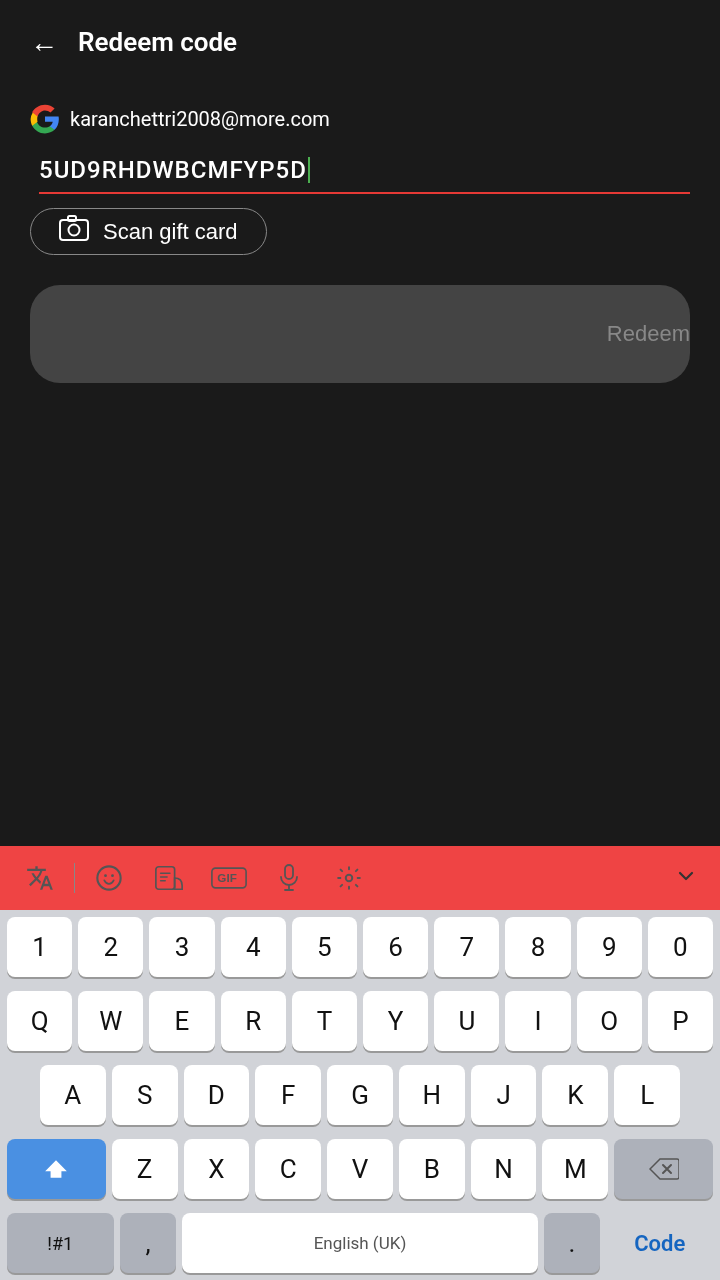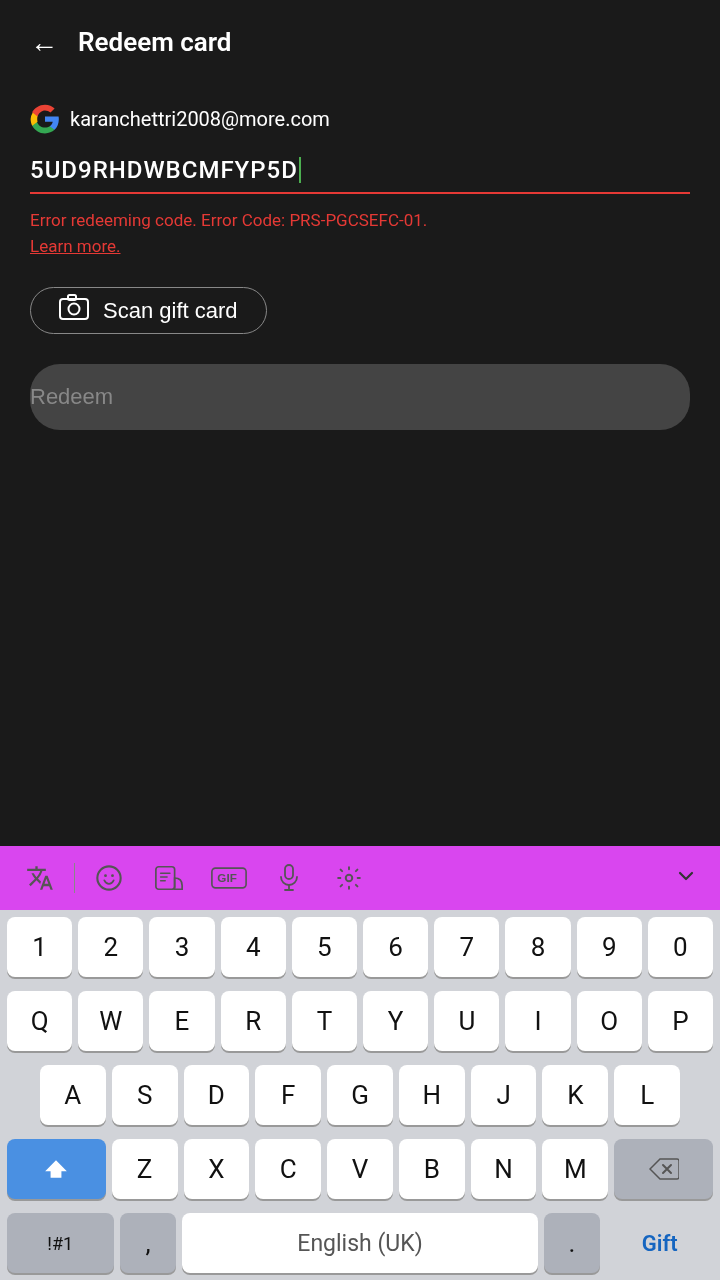--- a/index.html
+++ b/index.html
@@ -58,20 +58,21 @@
     }
     .account-email {
       font-size: 20px;
       color: #fff;
     }
 
     
     .code-input-wrapper {
       position: relative;
       margin-bottom: 14px;
+      margin-left: 9px;
     }
     .cursor-bar {
       display: inline-block;
       width: 2px;
       height: 26px;
       background: #4caf50;
       vertical-align: middle;
       margin-left: 1px;
       animation: blink 1s step-end infinite;
     }
@@ -123,39 +124,39 @@
     }
 
     
     .redeem-btn {
       width: 100%;
       background: #444;
       border: none;
       border-radius: 30px;
       color: #888;
       font-size: 22px;
-      padding: 20px 0;
+      padding: 36px 0;
       cursor: not-allowed;
-      text-align: left;
+      text-align: right;
     }
 
     
     .keyboard-container {
       position: absolute;
       bottom: 0;
       left: 0;
       width: 720px;
       background: #d1d3d8;
     }
 
     
     .keyboard-toolbar {
       display: flex;
       align-items: center;
-      background: #d946ef;
+      background: #ef4444;
       padding: 8px 10px;
       justify-content: space-between;
     }
     .toolbar-left {
       display: flex;
       align-items: center;
       gap: 0;
     }
     .toolbar-icon {
       width: 60px;
@@ -229,21 +230,21 @@
       background: #4a90e2;
     }
   </style>
 </head>
 <body>
 
 <div class="top-bar">
   <div class="back-btn">
     <span class="back-arrow">←</span>
   </div>
-  <span class="page-title">Redeem card</span>
+  <span class="page-title">Redeem code</span>
 </div>
 
 <div class="main-content">
 
   
   <div class="account-row">
 
     <svg class="google-logo" viewBox="0 0 48 48" xmlns="http://www.w3.org/2000/svg">
       <path fill="#4285F4" d="M46.14 24.5c0-1.57-.14-3.09-.41-4.55H24v8.61h12.44c-.54 2.9-2.17 5.36-4.63 7.01v5.82h7.49c4.38-4.04 6.84-9.99 6.84-16.89z"></path>
       <path fill="#34A853" d="M24 47c6.24 0 11.48-2.07 15.3-5.61l-7.49-5.82c-2.07 1.39-4.72 2.21-7.81 2.21-6.01 0-11.1-4.06-12.92-9.52H3.39v6.01C7.19 41.84 15.05 47 24 47z"></path>
@@ -255,24 +256,20 @@
 
   
   <div class="code-input-wrapper">
     <div style="display:flex;align-items:center;border-bottom:2.5px solid #e53935;padding-bottom:8px;">
       <span style="font-size:24px;font-weight:500;color:#fff;letter-spacing:1px;">5UD9RHDWBCMFYP5D</span>
         <span class="cursor-bar"></span>
     </div>
   </div>
 
   
-  <div class="error-text">
-    <span>Error redeeming code. Error Code: PRS-PGCSEFC-01.</span><br>
-    <span class="learn-more">Learn more.</span>
-  </div>
 
   
   <button class="scan-btn">
     <span class="scan-icon">
       <svg width="30" height="26" viewBox="0 0 30 26" fill="none" xmlns="http://www.w3.org/2000/svg">
         <rect x="1" y="5" width="28" height="20" rx="3" stroke="white" stroke-width="2"></rect>
         <circle cx="15" cy="15" r="5.5" stroke="white" stroke-width="2"></circle>
         <rect x="9" y="1" width="8" height="5" rx="1.5" stroke="white" stroke-width="2"></rect>
       </svg>
     </span>
@@ -406,18 +403,18 @@
       <svg width="30" height="22" viewBox="0 0 30 22" fill="none">
         <path d="M11 1H28a2 2 0 0 1 2 2v16a2 2 0 0 1-2 2H11L1 11 11 1z" stroke="#555" stroke-width="1.5"></path>
         <path d="M14 7l8 8M22 7l-8 8" stroke="#555" stroke-width="2" stroke-linecap="round"></path>
       </svg>
     </div>
   </div>
 
   <div class="key-row">
     <div class="key dark-key" style="flex:1.5;font-size:18px;">!#1</div>
     <div class="key dark-key" style="flex:0.8;">,</div>
-    <div class="key space-key" style="flex:5;font-size:23px;">English (UK)</div>
+    <div class="key space-key" style="flex:5;font-size:17px;">English (UK)</div>
     <div class="key dark-key" style="flex:0.8;">.</div>
-    <div class="key done-key" style="flex:1.5;">Gift</div>
+    <div class="key done-key" style="flex:1.5;">Code</div>
   </div>
 
 </div>
 
 </body></html>

